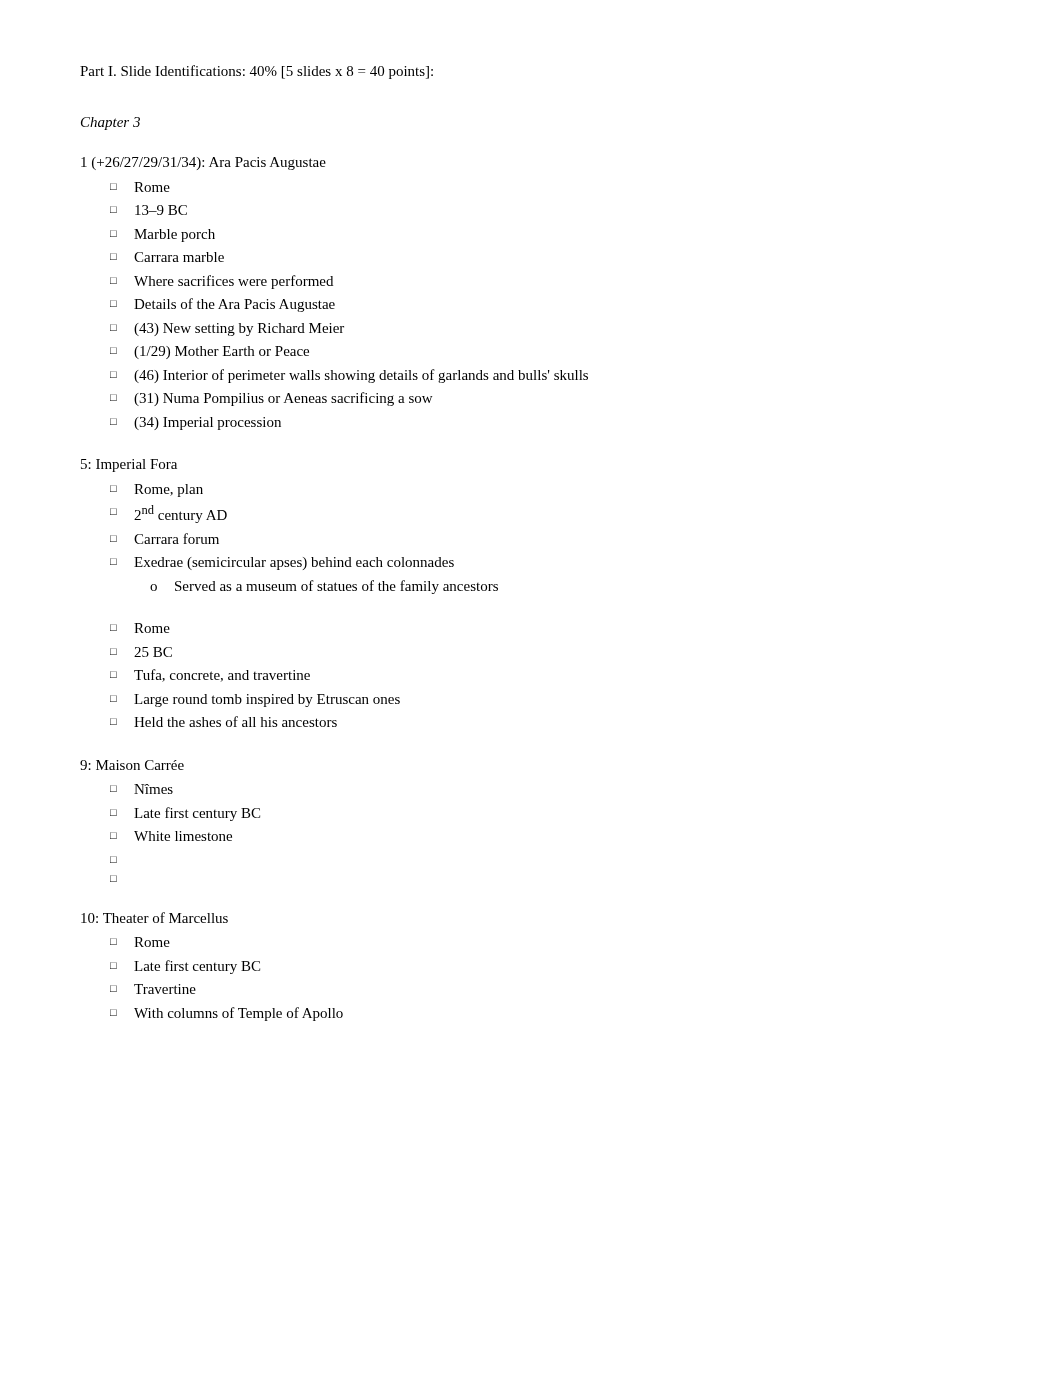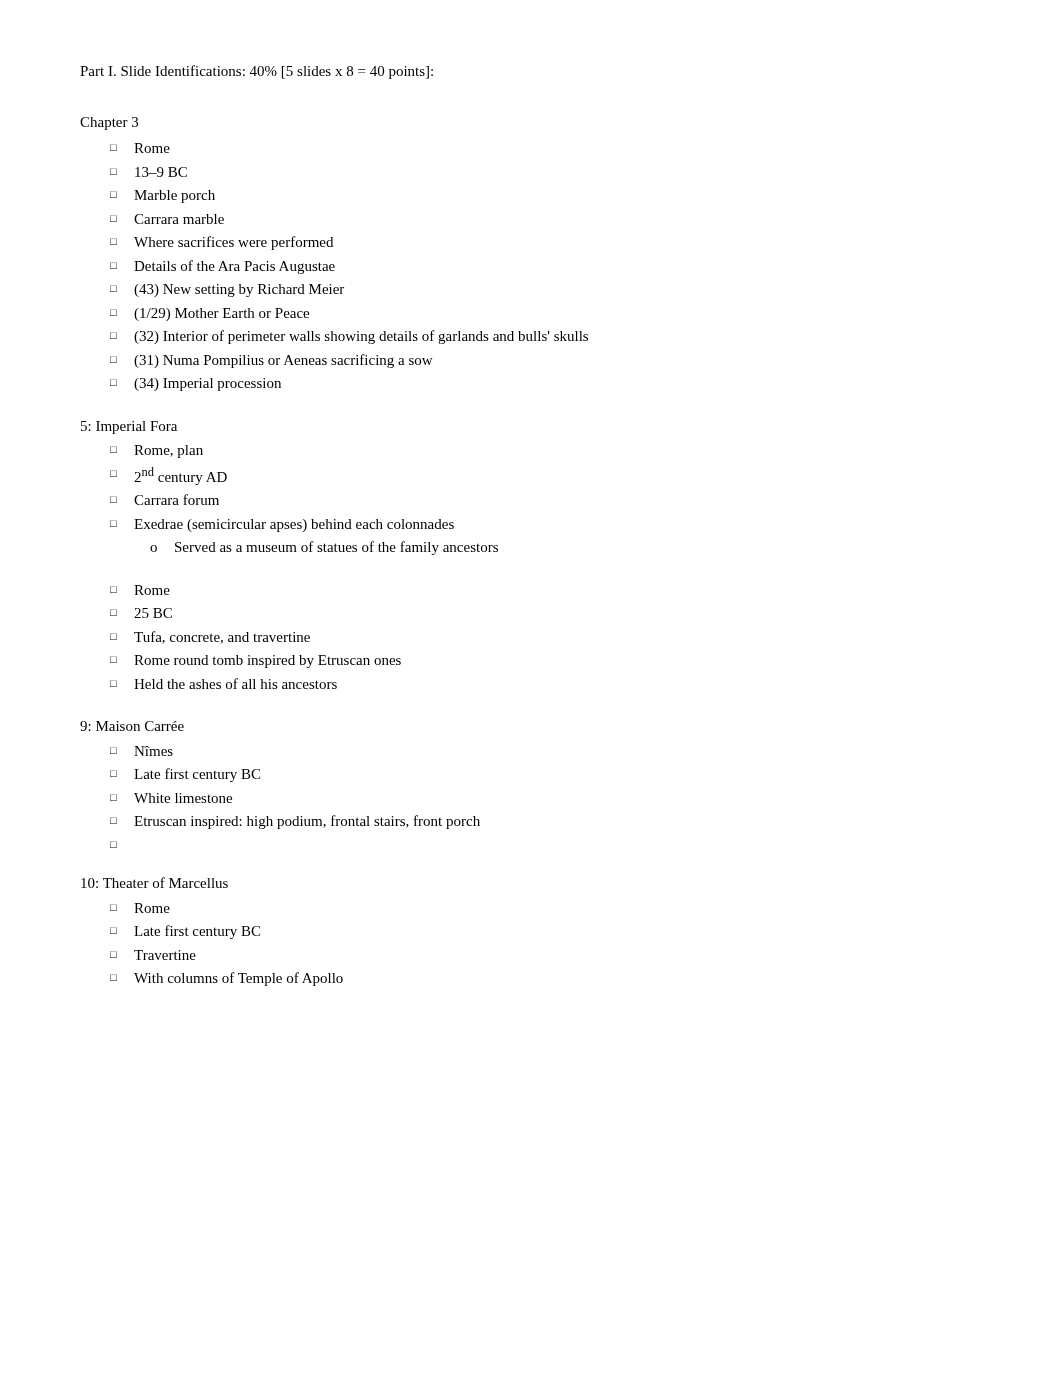--- a/index.html
+++ b/index.html
@@ -55,21 +55,22 @@
     .sub-bullet-list li .sub-bullet-char {
       min-width: 20px;
       margin-right: 4px;
     }
 
     .header-line {
       margin-bottom: 28px;
     }
 
     .chapter-line {
-      margin-bottom: 4px;
+      margin-bottom: 18px;
+      font-style: italic;
     }
 
     .entry-header {
       margin-bottom: 2px;
     }
 
     .group {
       margin-bottom: 20px;
     }
   </style>
@@ -80,20 +81,23 @@
 
   <div class="header-line">
     <span>Part I.  Slide Identifications: 40% [5 slides x 8 = 40 points]:</span>
   </div>
 
   <div class="chapter-line">
     <span>Chapter 3</span>
   </div>
 
   <div class="group">
+    <div class="entry-header">
+      <span>1 (+26/27/29/31/34): Ara Pacis Augustae</span>
+    </div>
     <ul class="bullet-list">
       <li>
           <span class="bullet-char">□</span>
           <span>Rome</span>
         </li>
       <li>
           <span class="bullet-char">□</span>
           <span>13–9 BC</span>
         </li>
       <li>
@@ -115,21 +119,21 @@
       <li>
           <span class="bullet-char">□</span>
           <span>(43) New setting by Richard Meier</span>
         </li>
       <li>
           <span class="bullet-char">□</span>
           <span>(1/29) Mother Earth or Peace</span>
         </li>
       <li>
           <span class="bullet-char">□</span>
-          <span>(32) Interior of perimeter walls showing details of garlands and bulls' skulls</span>
+          <span>(46) Interior of perimeter walls showing details of garlands and bulls' skulls</span>
         </li>
       <li>
           <span class="bullet-char">□</span>
           <span>(31) Numa Pompilius or Aeneas sacrificing a sow</span>
         </li>
       <li>
           <span class="bullet-char">□</span>
           <span>(34) Imperial procession</span>
         </li>
     </ul>
@@ -174,21 +178,21 @@
       <li>
           <span class="bullet-char">□</span>
           <span>25 BC</span>
         </li>
       <li>
           <span class="bullet-char">□</span>
           <span>Tufa, concrete, and travertine</span>
         </li>
       <li>
           <span class="bullet-char">□</span>
-          <span>Rome round tomb inspired by Etruscan ones</span>
+          <span>Large round tomb inspired by Etruscan ones</span>
         </li>
       <li>
           <span class="bullet-char">□</span>
           <span>Held the ashes of all his ancestors</span>
         </li>
     </ul>
   </div>
 
   <div class="group">
     <div class="entry-header">
@@ -202,21 +206,20 @@
       <li>
           <span class="bullet-char">□</span>
           <span>Late first century BC</span>
         </li>
       <li>
           <span class="bullet-char">□</span>
           <span>White limestone</span>
         </li>
       <li>
           <span class="bullet-char">□</span>
-          <span>Etruscan inspired: high podium, frontal stairs, front porch</span>
         </li>
       <li>
           <span class="bullet-char">□</span>
         </li>
     </ul>
   </div>
 
   <div class="group">
     <div class="entry-header">
       <span>10: Theater of Marcellus</span>

